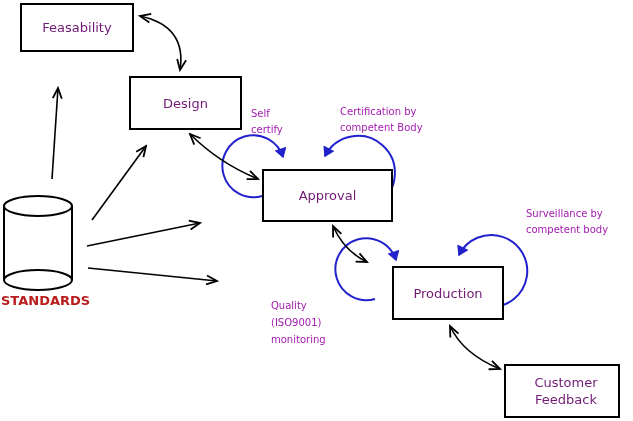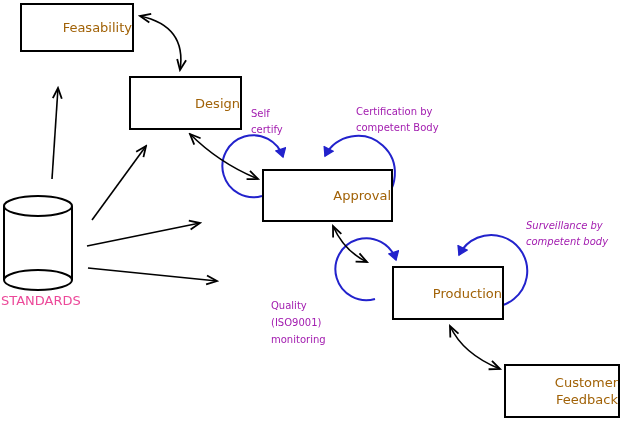--- a/index.html
+++ b/index.html
@@ -16,40 +16,41 @@
     left: 0; top: 0;
     width: 633px; height: 421px;
   }
   .node {
     position: absolute;
     box-sizing: border-box;
     border: 2px solid #000000;
     background: #ffffff;
     display: flex;
     flex-direction: column;
-    align-items: flex-end;
+    align-items: center;
     justify-content: center;
     text-align: center;
     font-size: 13px;
     line-height: 17px;
-    color: #a16207;
+    color: #701a75;
   }
   .blue-label {
     position: absolute;
     color: #a21caf;
     font-size: 10px;
     line-height: 16px;
     white-space: nowrap;
   }
   .blue-label span { display: block; }
   .black-label {
     position: absolute;
-    color: #ec4899;
+    color: #b91c1c;
     font-size: 13px;
     white-space: nowrap;
+    font-weight: bold;
   }
 </style>
 </head>
 <body>
 
 <div class="stage">
 
   <svg class="layer" viewBox="0 0 633 421">
     <defs>
       <marker id="ah-black" viewBox="0 0 14 12" refX="12" refY="6" markerWidth="14" markerHeight="12" markerUnits="userSpaceOnUse" orient="auto-start-reverse">
@@ -107,26 +108,26 @@
     <span>Feedback</span>
   </div>
 
   <div class="black-label" style="left:1px; top:293px;">STANDARDS</div>
 
   <div class="blue-label" style="left:251px; top:106px;">
     <span>Self</span>
     <span>certify</span>
   </div>
 
-  <div class="blue-label" style="left:356px; top:104px;">
+  <div class="blue-label" style="left:340px; top:104px;">
     <span>Certification by</span>
     <span>competent Body</span>
   </div>
 
-  <div class="blue-label" style="left:526px; top:218px;font-style:italic;">
+  <div class="blue-label" style="left:526px; top:206px;">
     <span>Surveillance by</span>
     <span>competent body</span>
   </div>
 
   <div class="blue-label" style="left:271px; top:297px; line-height:17px;">
     <span>Quality</span>
     <span>(ISO9001)</span>
     <span>monitoring</span>
   </div>
 

